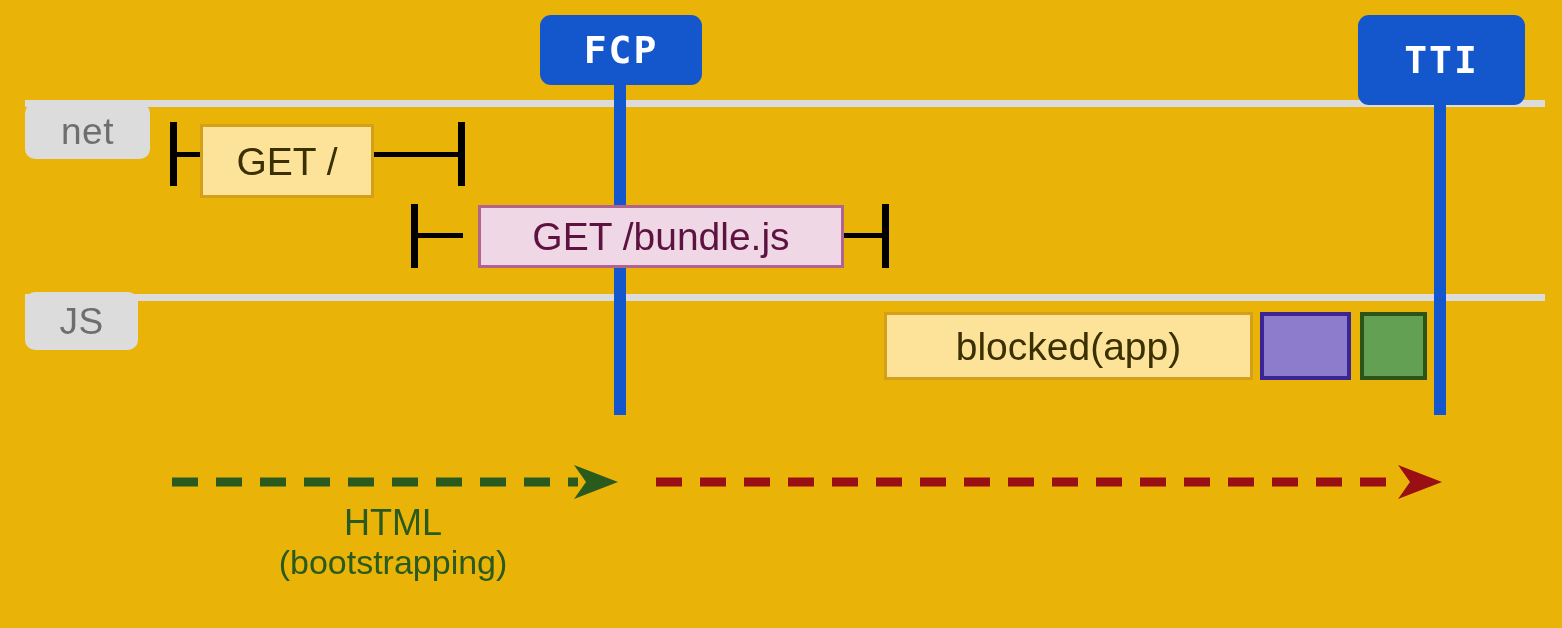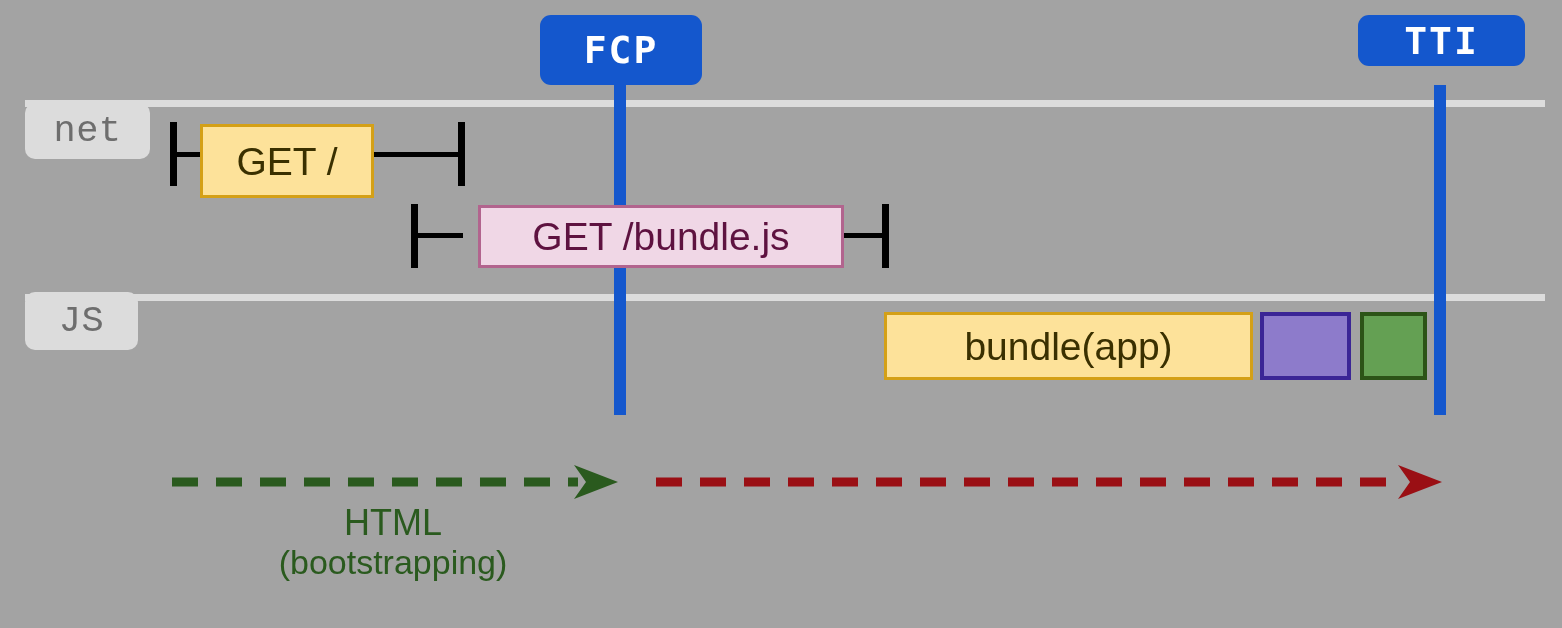--- a/index.html
+++ b/index.html
@@ -4,21 +4,21 @@
 <style>
   html, body {
     margin: 0;
     padding: 0;
     background: #ffffff;
   }
   #canvas {
     position: relative;
     width: 1562px;
     height: 628px;
-    background: #a3a3a3;
+    background: #eab308;
     overflow: hidden;
     font-family: "Liberation Sans", sans-serif;
   }
 
   
   .lane-rule {
     position: absolute;
     left: 25px;
     width: 1520px;
     height: 7px;
@@ -33,21 +33,20 @@
     left: 25px;
     background: #dcdcdc;
     border-radius: 10px;
     color: #6e6e6e;
     font-size: 37px;
     line-height: 1;
     display: flex;
     align-items: center;
     justify-content: center;
     letter-spacing: 0.5px;
-    font-family: Liberation Mono, monospace;
   }
   .lane-chip.net {
     top: 103px;
     width: 125px;
     height: 56px;
   }
   .lane-chip.js {
     top: 292px;
     width: 113px;
     height: 58px;
@@ -142,21 +141,21 @@
 
 <div id="canvas">
 
   <div class="lane-rule net"></div>
   <div class="lane-rule js"></div>
 
   <div class="milestone-line" style="left:614px; top:85px; height:330px;"></div>
   <div class="milestone-badge" style="left:540px; top:15px; width:162px; height:70px;">FCP</div>
 
   <div class="milestone-line" style="left:1434px; top:85px; height:330px;"></div>
-  <div class="milestone-badge" style="left:1358px; top:15px; width:167px; height:51px;">TTI</div>
+  <div class="milestone-badge" style="left:1358px; top:15px; width:167px; height:90px;">TTI</div>
 
   <div class="lane-chip net">
     <span>net</span>
   </div>
 
   <div class="whisker-cap" style="left:170px; top:122px; height:64px;"></div>
   <div class="whisker-stem" style="left:170px; top:152px; width:35px;"></div>
   <div class="whisker-stem" style="left:370px; top:152px; width:95px;"></div>
   <div class="whisker-cap" style="left:458px; top:122px; height:64px;"></div>
   <div class="bar yellow" style="left:200px; top:124px; width:174px; height:74px;">
@@ -169,21 +168,21 @@
   <div class="whisker-cap" style="left:882px; top:204px; height:64px;"></div>
   <div class="bar pink" style="left:460px; top:205px; width:366px; height:63px;margin-left:18px;">
     <span>GET /bundle.js</span>
   </div>
 
   <div class="lane-chip js">
     <span>JS</span>
   </div>
 
   <div class="bar yellow" style="left:884px; top:312px; width:369px; height:68px;">
-    <span>bundle(app)</span>
+    <span>blocked(app)</span>
   </div>
 
   <div class="bar purple" style="left:1260px; top:312px; width:91px; height:68px;"></div>
 
   <div class="bar green" style="left:1360px; top:312px; width:67px; height:68px;"></div>
 
   <div class="phase-arrow" style="left:170px; top:462px; width:450px;">
     <svg width="450" height="40" viewBox="0 0 450 40">
       <line x1="2" y1="20" x2="408" y2="20" stroke="#2a5a1e" stroke-width="9" stroke-dasharray="26 18"></line>
       <path d="M 404 3 L 448 20 L 404 37 L 416 20 Z" fill="#2a5a1e"></path>

